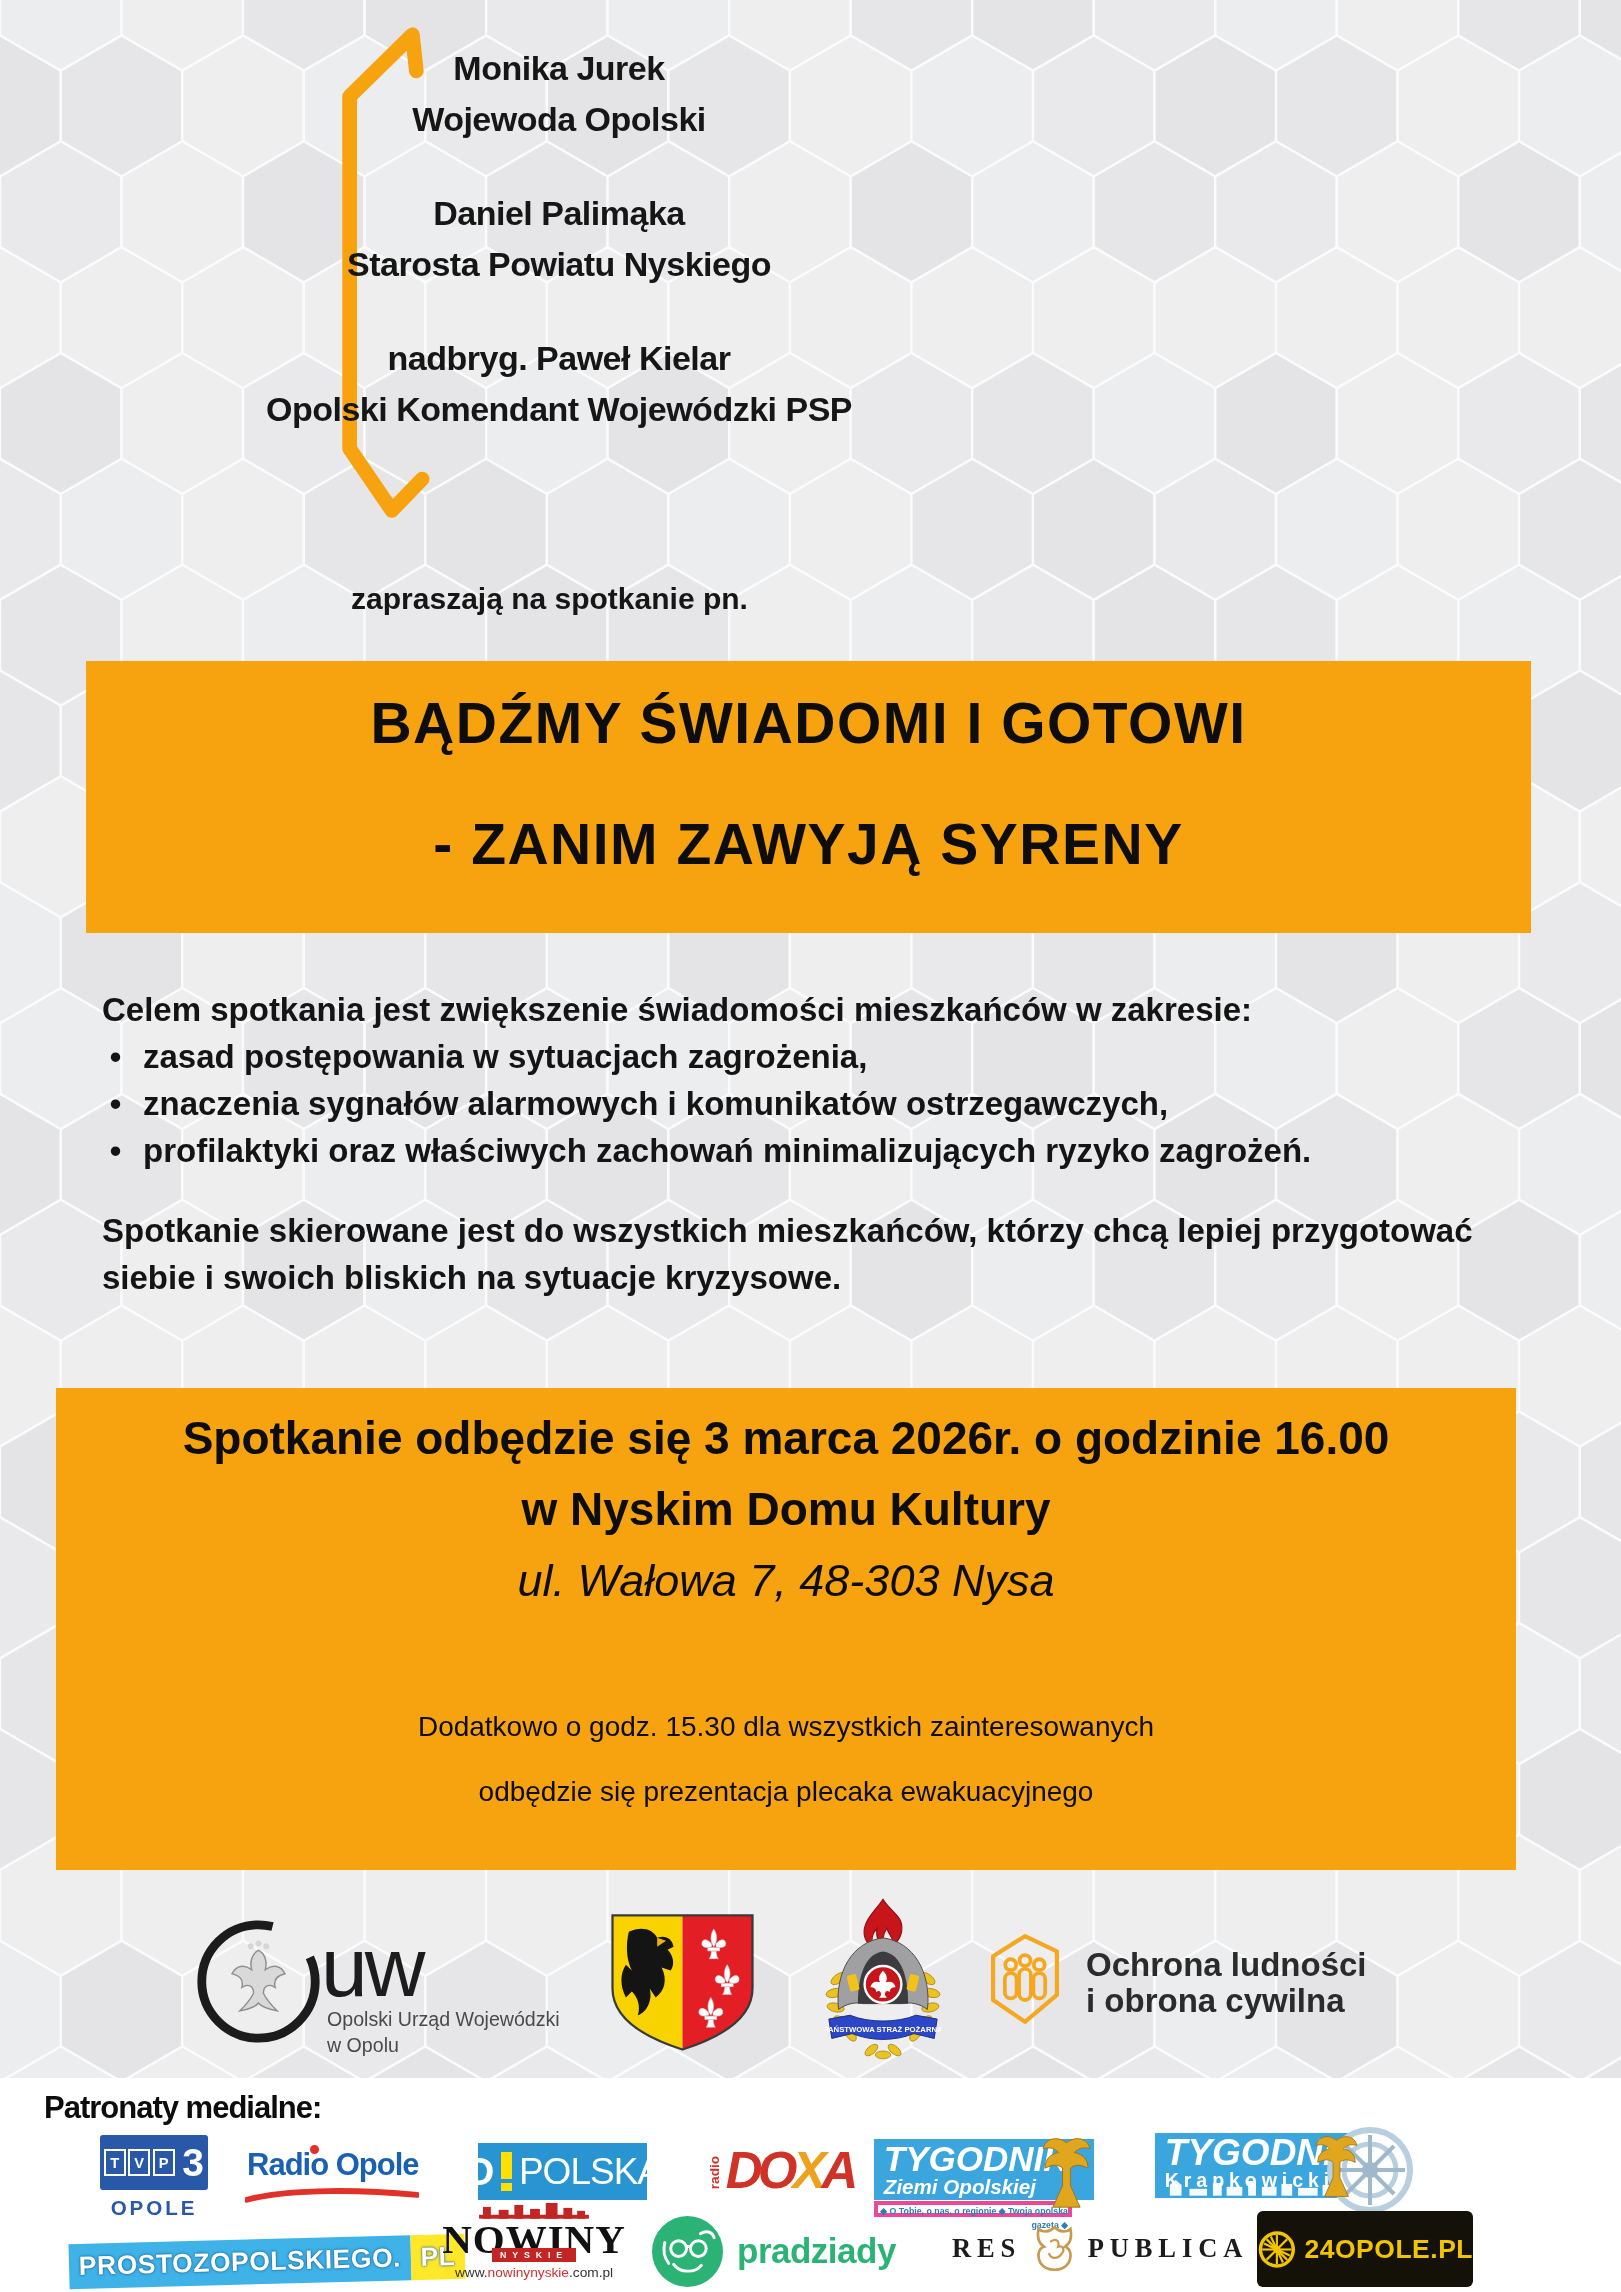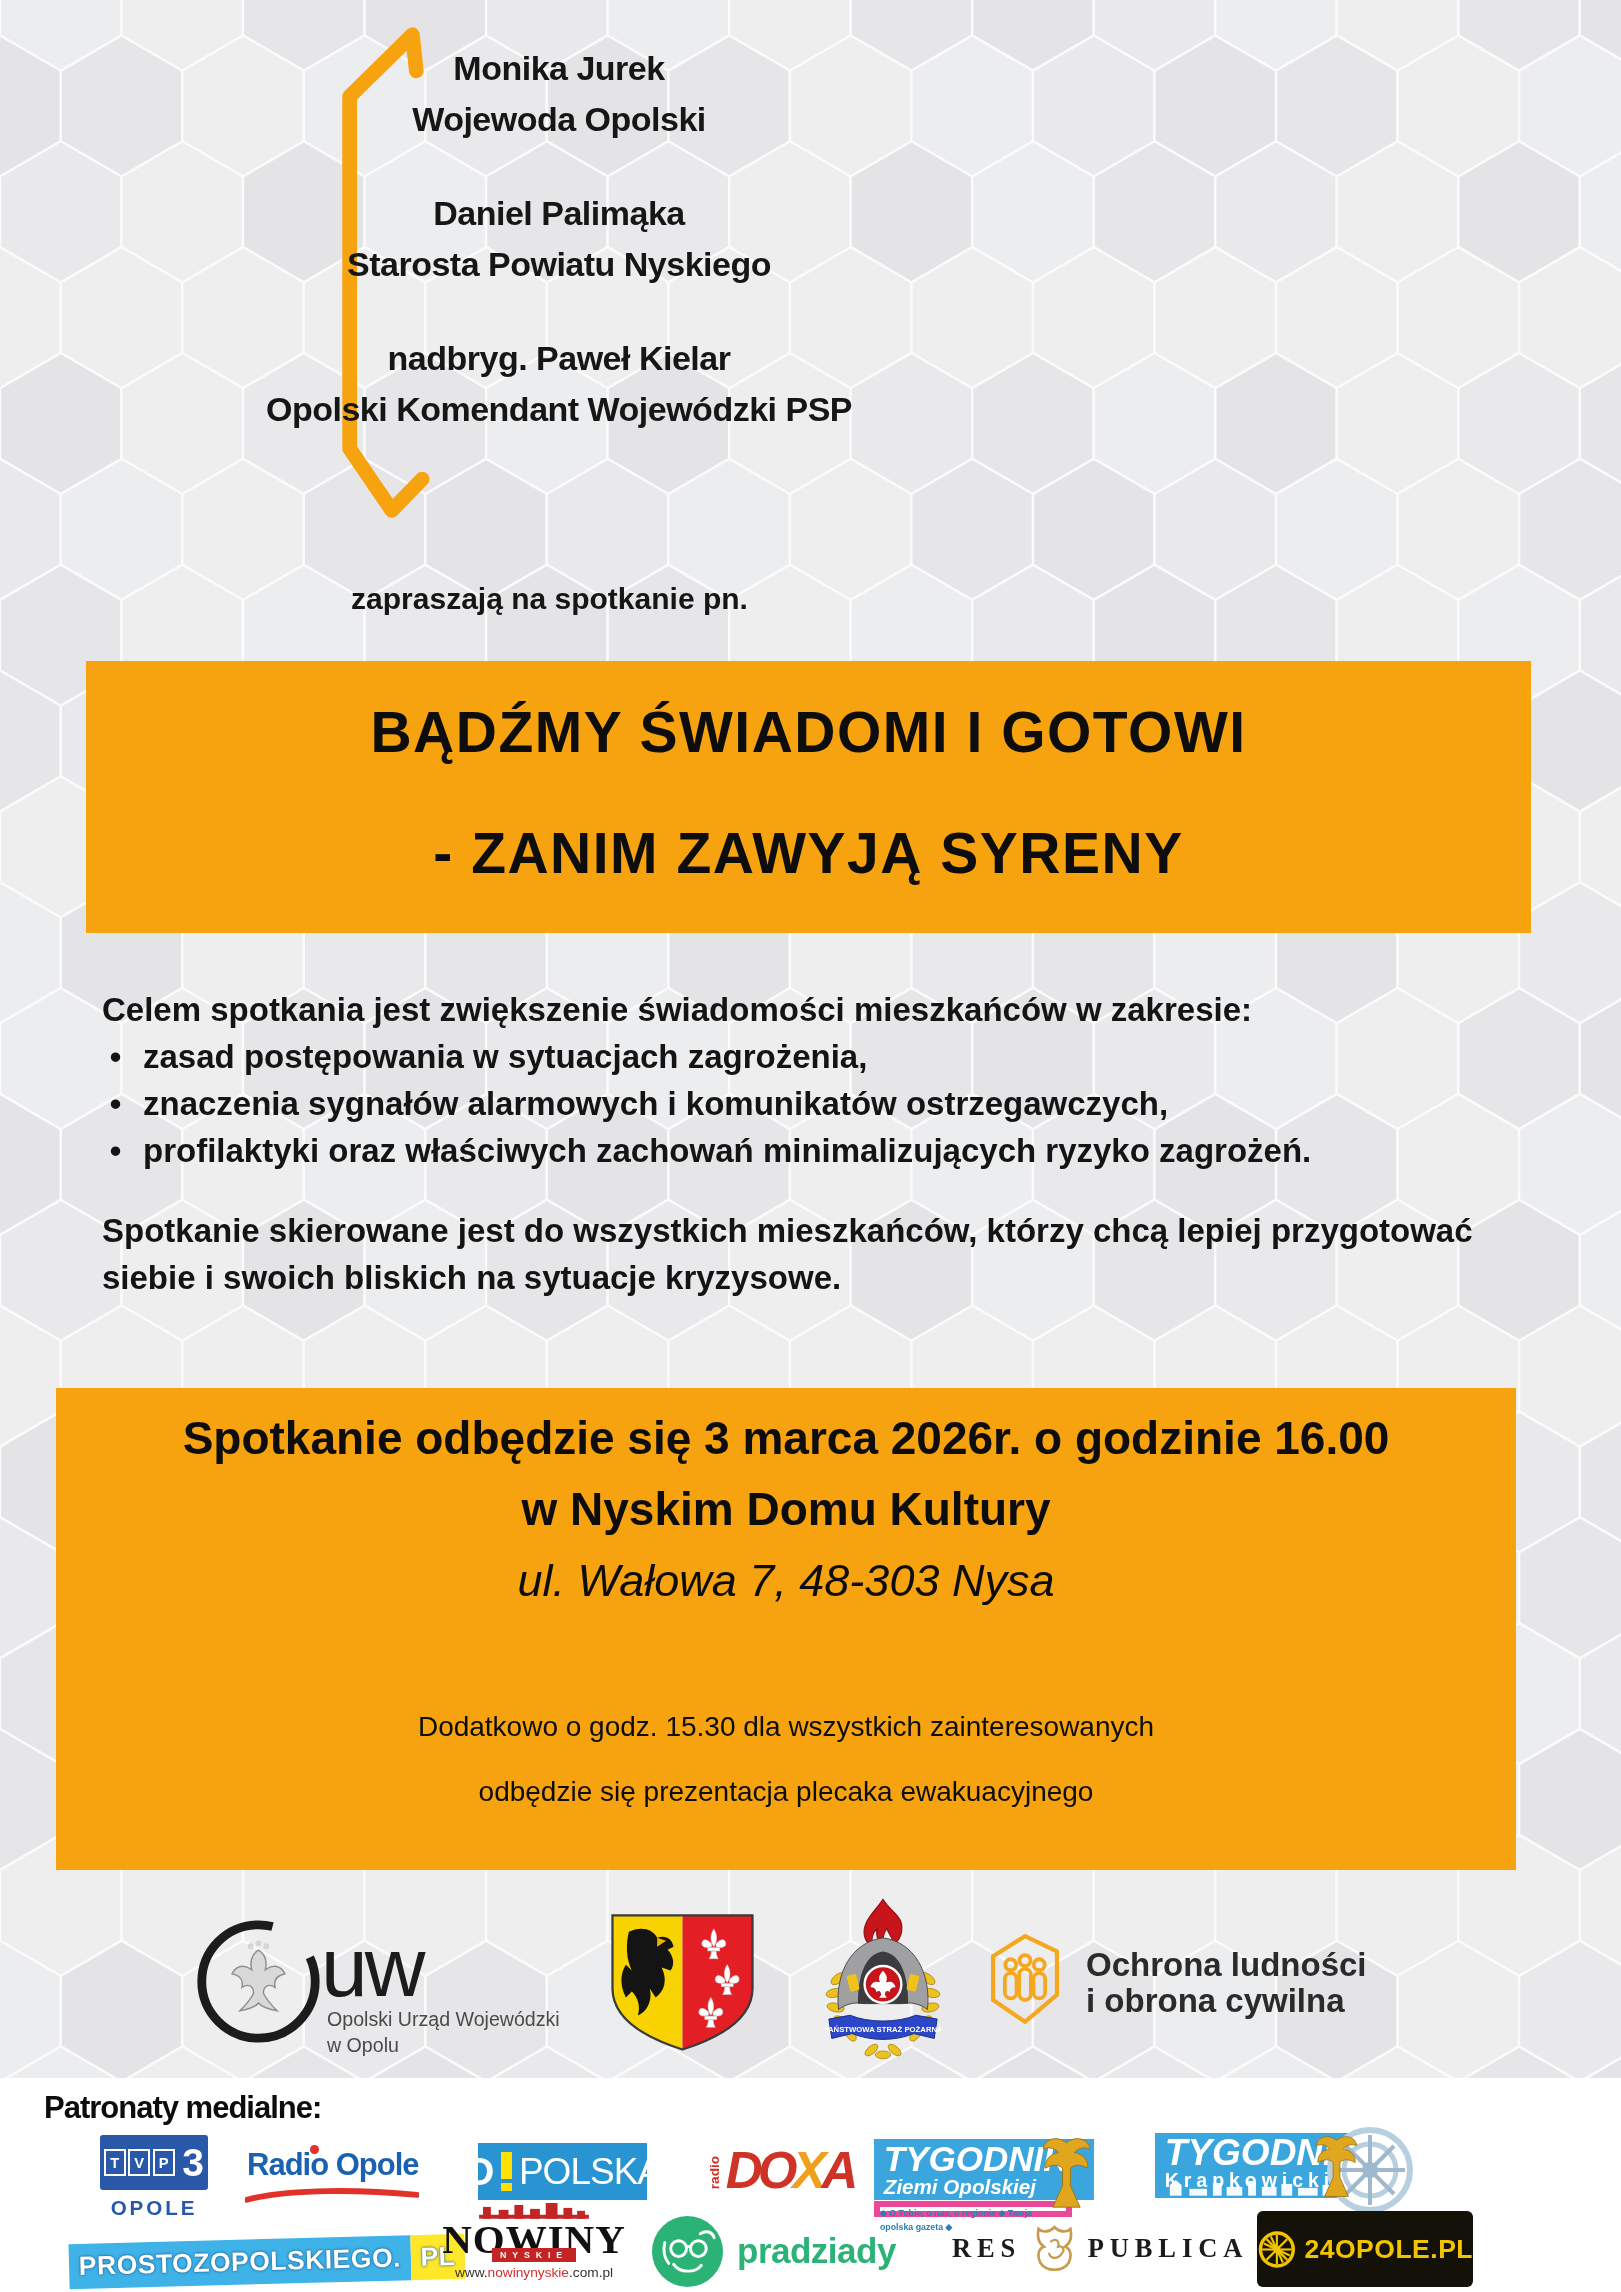--- a/index.html
+++ b/index.html
@@ -8,21 +8,21 @@
   .abs{position:absolute;}
   svg{display:block;}
   
   .names{left:167px;top:43px;width:784px;text-align:center;}
   .org{margin-bottom:29px;}
   .org div{font-weight:700;font-size:34px;line-height:51px;letter-spacing:-0.5px;color:#161616;}
   .invite{left:167px;top:582px;width:765px;text-align:center;font-weight:700;font-size:30px;color:#161616;}
   
   .banner1{left:86px;top:661px;width:1445px;height:272px;background:#F7A30F;text-align:center;}
   .banner1 div{font-weight:700;font-size:57px;line-height:121px;letter-spacing:1.5px;color:#0d0d0d;}
-  .banner1{padding-top:11px;box-sizing:border-box;}
+  .banner1{padding-top:2px;box-sizing:border-box;}
   .banner2{left:56px;top:1388px;width:1460px;height:482px;background:#F7A30F;text-align:center;
            padding-top:15px;box-sizing:border-box;color:#0d0d0d;}
   .banner2 .b2a{font-weight:700;font-size:46px;line-height:71px;}
   .banner2 .b2i{font-style:italic;font-weight:400;font-size:45px;line-height:71px;}
   .banner2 .gap{height:78px;}
   .banner2 .b2b{font-weight:400;font-size:28px;line-height:65px;}
   
   .bodytxt{left:102px;top:986px;width:1423px;font-weight:700;font-size:33px;line-height:47px;color:#141414;}
   .bodytxt ul{margin:0;padding:0;list-style:none;}
   .bodytxt li{position:relative;padding-left:41px;}
@@ -50,22 +50,22 @@
   .excl .dot{width:10.8px;height:7.8px;background:#FFE000;margin-top:3.9px;}
   .opolska .rest{color:#fff;font-size:37px;font-weight:400;letter-spacing:-1px;}
   .doxa{left:712px;top:2139px;width:157px;height:69px;}
   .doxa .radio{position:absolute;left:-13.7px;top:25.5px;font-size:13.7px;font-weight:700;color:#cf3227;transform:rotate(-90deg);}
   .doxa .big{position:absolute;left:13.7px;top:2px;font-size:51px;font-weight:700;font-style:italic;letter-spacing:-4.9px;}
   .doxa .c1{color:#cf3227;} .doxa .c2{color:#efa11d;}
   .tygbox{background:#3aa6dd;color:#fff;box-sizing:border-box;}
   .tygzo{left:874px;top:2139px;width:220px;height:61px;padding:2px 0 0 9.8px;}
   .tygzo .t1{font-size:35px;font-weight:700;font-style:italic;line-height:35px;}
   .tygzo .t2{font-size:20.6px;font-weight:700;font-style:italic;line-height:21.6px;}
-  .tygstrip{left:874px;top:2201px;width:198px;height:15.7px;background:#fff;border:6px solid #ec4899;box-sizing:border-box;
-            font-size:8.8px;font-weight:700;color:#2a7fb8;text-align:left;line-height:13.7px;}
+  .tygstrip{left:874px;top:2201px;width:198px;height:15.7px;background:#fff;border:4px solid #ec4899;box-sizing:border-box;
+            font-size:8.8px;font-weight:700;color:#2a7fb8;text-align:right;line-height:13.7px;}
   .tygk{left:1155px;top:2133px;width:218px;height:65px;padding:2px 0 0 9.8px;}
   .tygk .t1{font-size:37px;font-weight:700;font-style:italic;line-height:35px;}
   .tygk .t2{font-size:19.6px;font-weight:700;letter-spacing:4.9px;line-height:21.6px;}
   .prosto{left:69px;top:2239px;display:flex;transform:rotate(-1.5deg);}
   .prosto .blue{background:#3fb2e8;padding:6.9px 9.8px;}
   .prosto .yellow{background:#ffe72a;padding:6.9px 9.8px;}
   .prosto span{color:#fff;font-size:26.5px;font-weight:700;letter-spacing:0.5px;
                text-shadow:0 0 2.9px rgba(15,90,140,0.95),0 0 1px rgba(15,90,140,0.95);}
   .nowiny{left:446px;top:2203px;width:176px;display:flex;flex-direction:column;align-items:center;}
   .nowiny .nm{font-family:"Liberation Serif",serif;font-weight:700;font-size:41px;letter-spacing:1px;color:#111;line-height:41px;}

